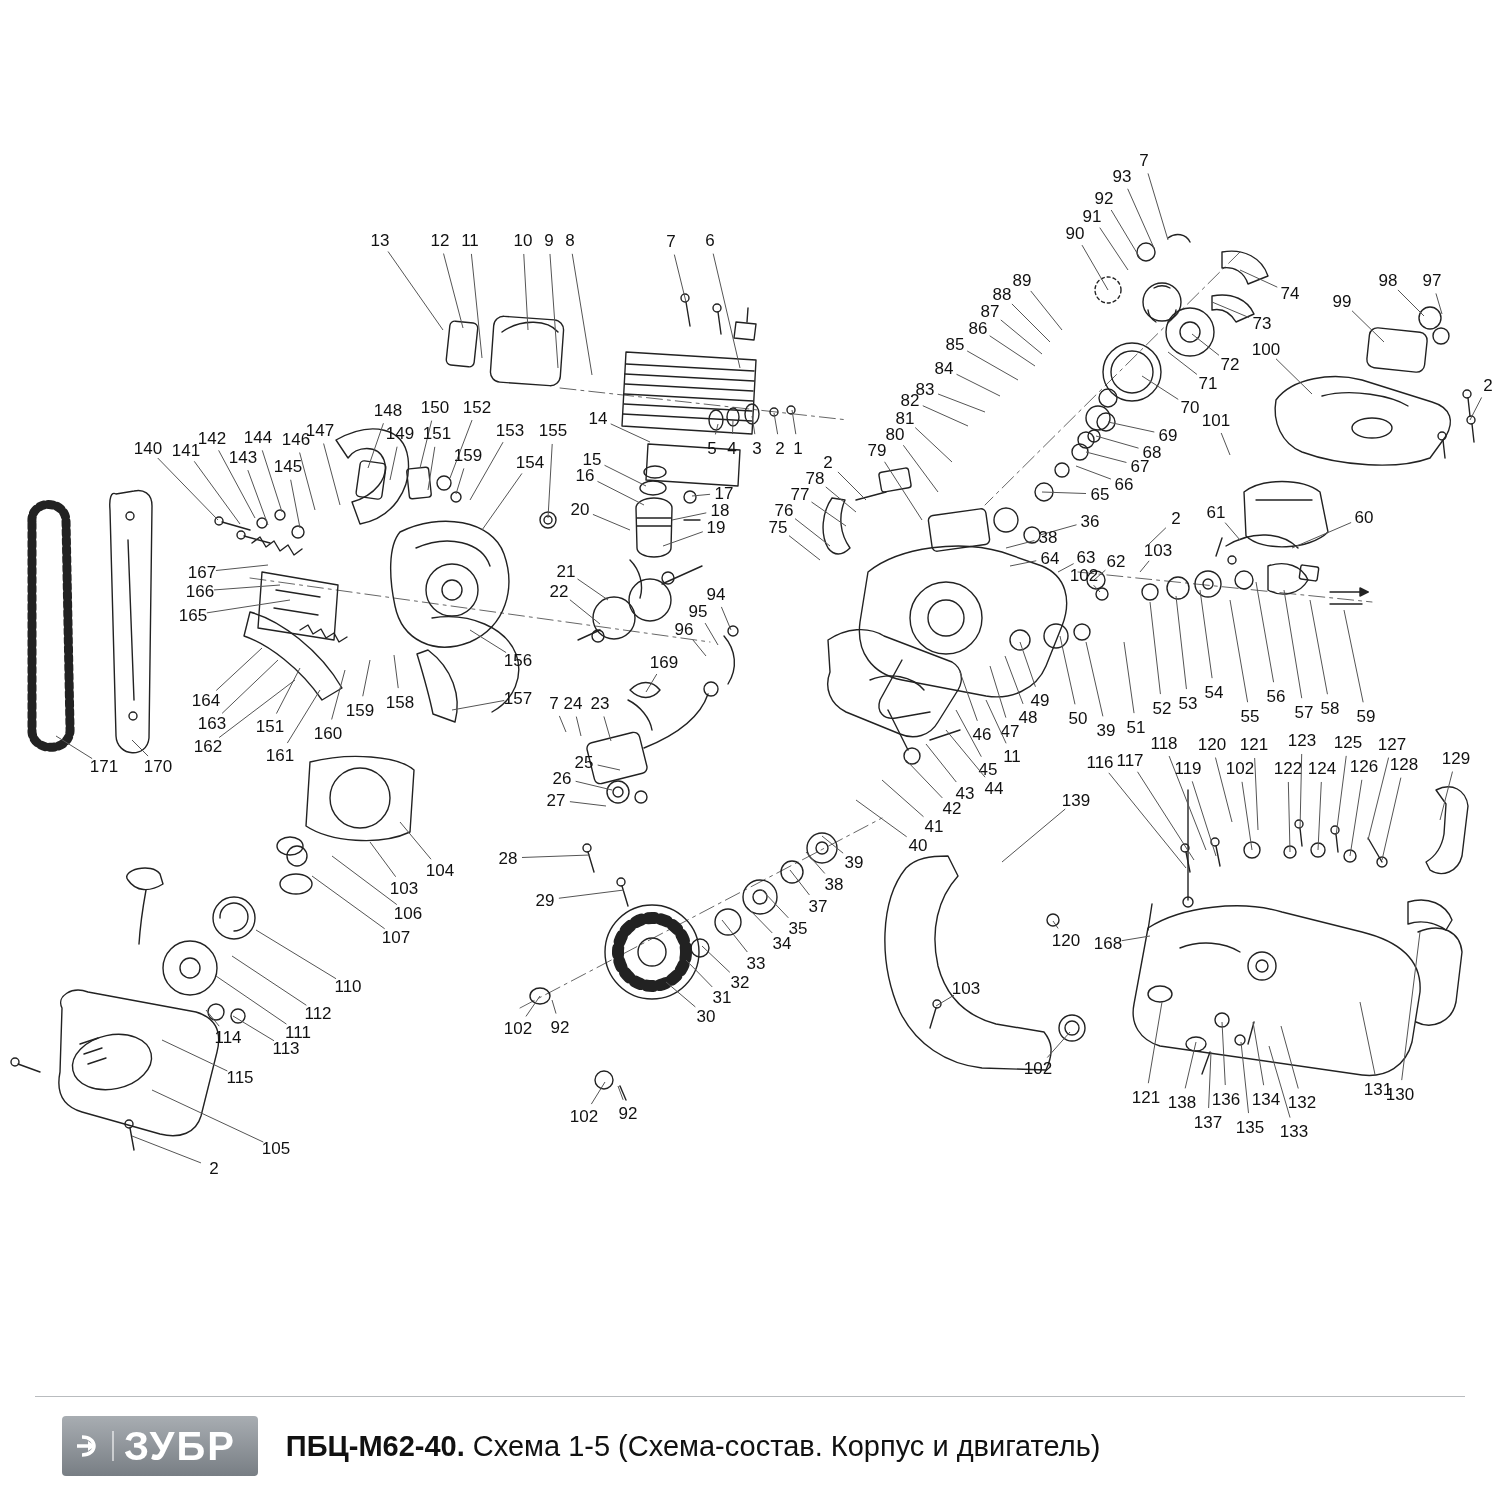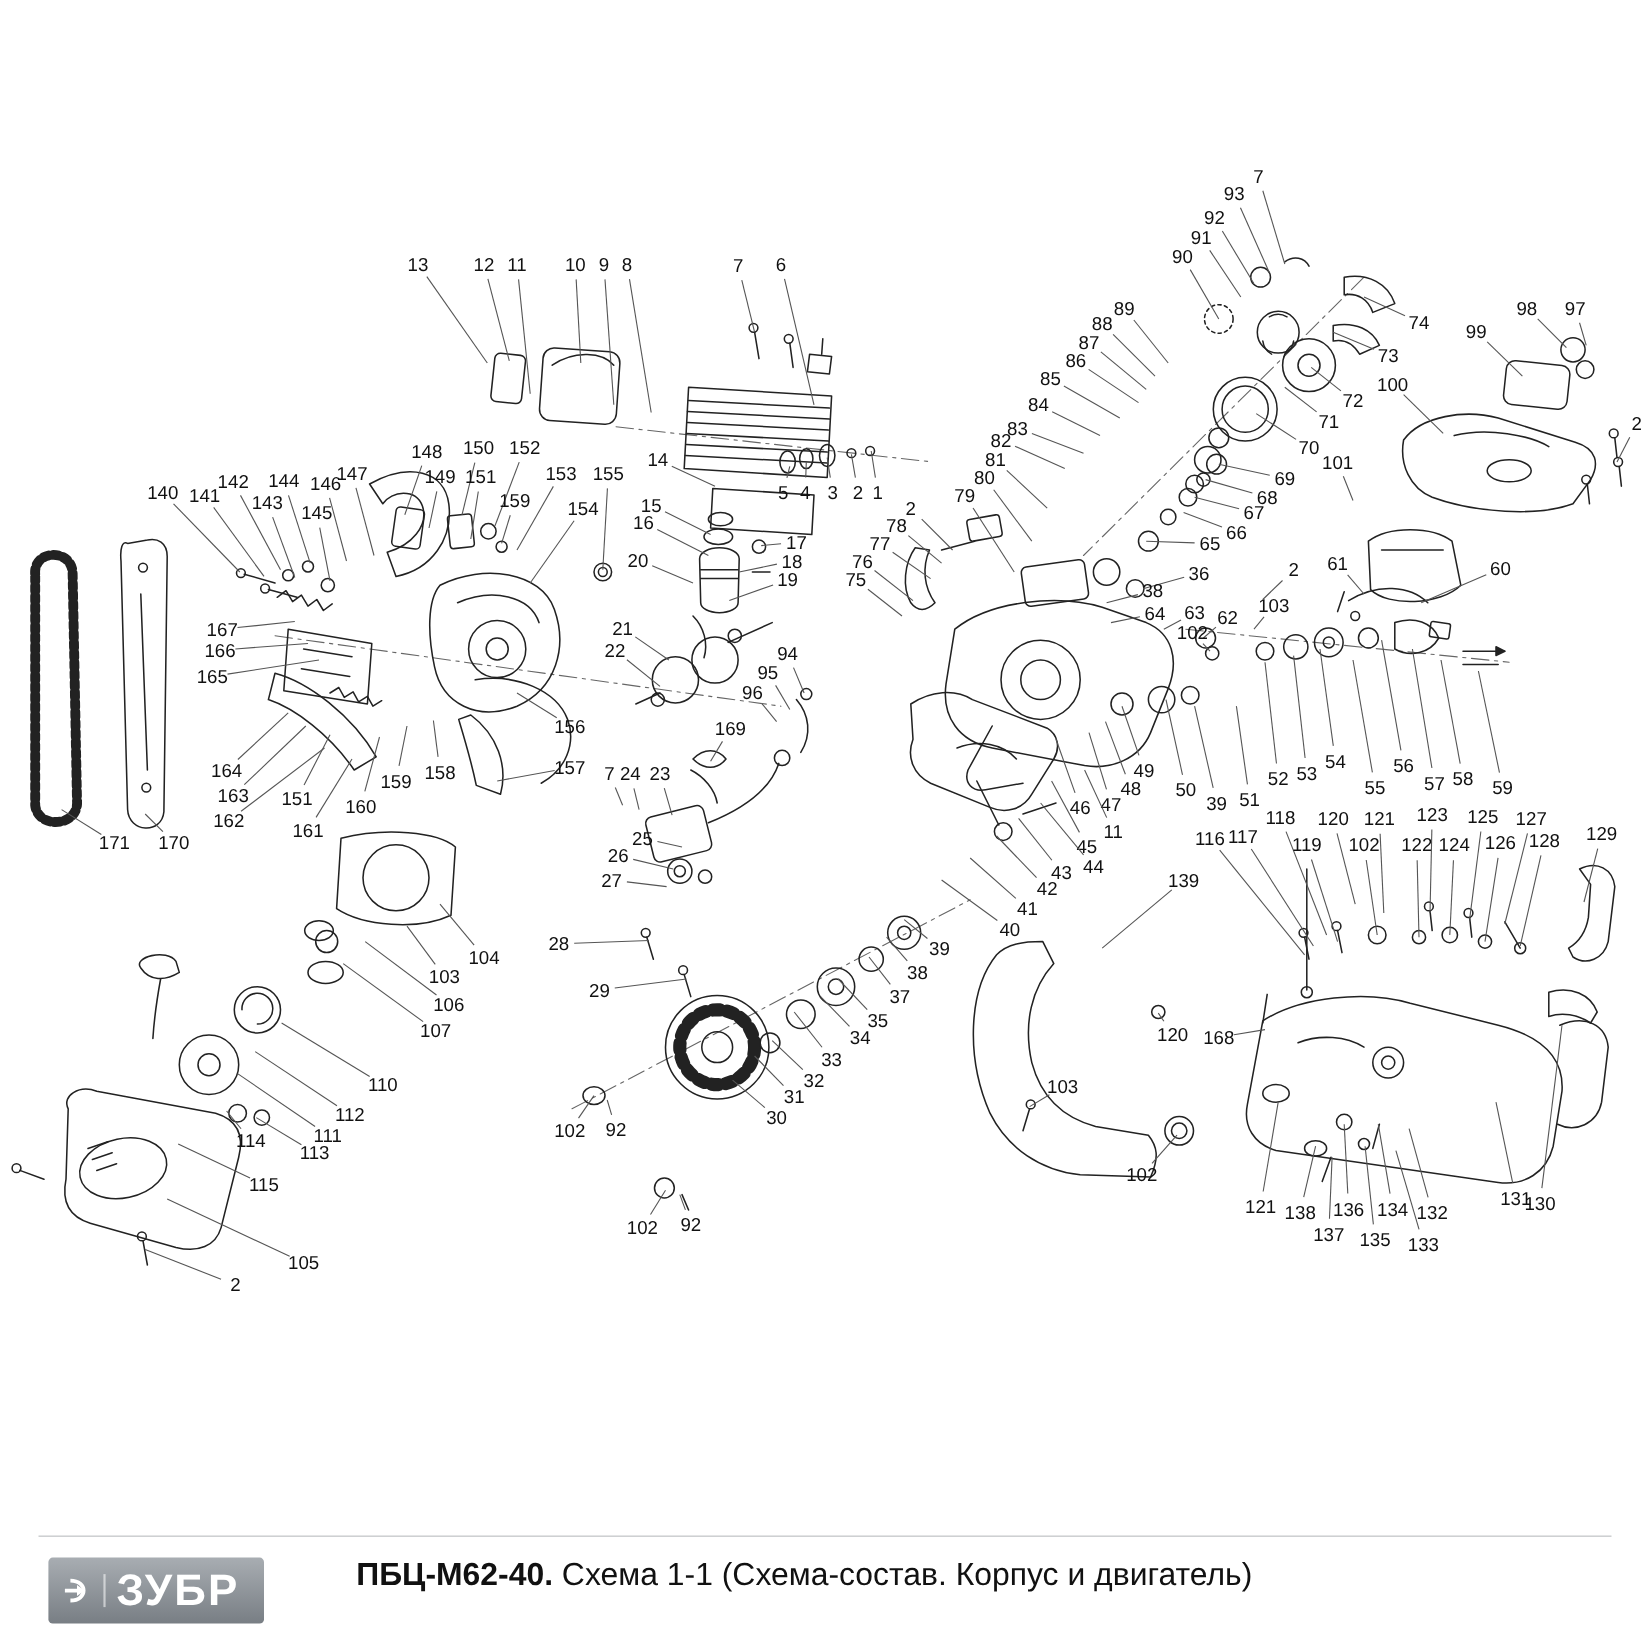--- a/index.html
+++ b/index.html
@@ -2,21 +2,21 @@
 <html><head>
 <meta charset="utf-8">
 <style>
   html,body{margin:0;padding:0;background:#ffffff;}
   .page{position:relative;width:1500px;height:1500px;background:#fff;font-family:"Liberation Sans",sans-serif;overflow:hidden;}
   #art{position:absolute;left:0;top:0;}
   .callout{font-family:"Liberation Sans",sans-serif;font-size:17px;fill:#111;}
   .leader{stroke:#555;stroke-width:1;}
   .footer{position:absolute;left:0;right:0;bottom:0;height:104px;background:#fff;}
   .footer-rule{position:absolute;top:0;left:35px;right:35px;height:1px;background:#b9bcbf;}
-  .footer-row{display:flex;gap:84px;padding:20px 0 0 44px;}
+  .footer-row{display:flex;align-items:center;gap:28px;padding:20px 0 0 62px;}
   .logo{display:flex;align-items:center;background:linear-gradient(180deg,#a8adb2,#787e84);border-radius:4px;height:60px;padding:0 22px 0 12px;gap:10px;}
   .logo-emblem{display:flex;align-items:center;padding-right:8px;border-right:2px solid rgba(255,255,255,.55);}
   .logo-text{color:#fff;font-weight:bold;font-size:40px;letter-spacing:2px;line-height:1;}
   .title{font-size:29px;color:#111;white-space:nowrap;}
   .model{font-weight:bold;margin-right:8px;}
 </style>
 </head>
 <body>
 
 <div class="page">
@@ -682,18 +682,18 @@
         <span class="logo-emblem">
           <svg width="30" height="30" viewBox="0 0 30 30">
             <path d="M8 6 C24 6 24 24 8 24" stroke="#fff" stroke-width="3.5" fill="none"></path>
             <line x1="3" y1="15" x2="16" y2="15" stroke="#fff" stroke-width="3.5"></line>
             <path d="M21 15 l-7 -5 v10 Z" fill="#fff"></path>
           </svg>
         </span>
         <span class="logo-text">ЗУБР</span>
       </div>
       <div class="title">
-        <span class="model">ПБЦ-М62-40.</span><span>Схема 1-1 (Схема-состав. Корпус и двигатель)</span>
+        <span class="model">ПБЦ-М62-40.</span><span>Схема 1-5 (Схема-состав. Корпус и двигатель)</span>
       </div>
     </div>
   </div>
 
 </div>
 
 </body></html>

